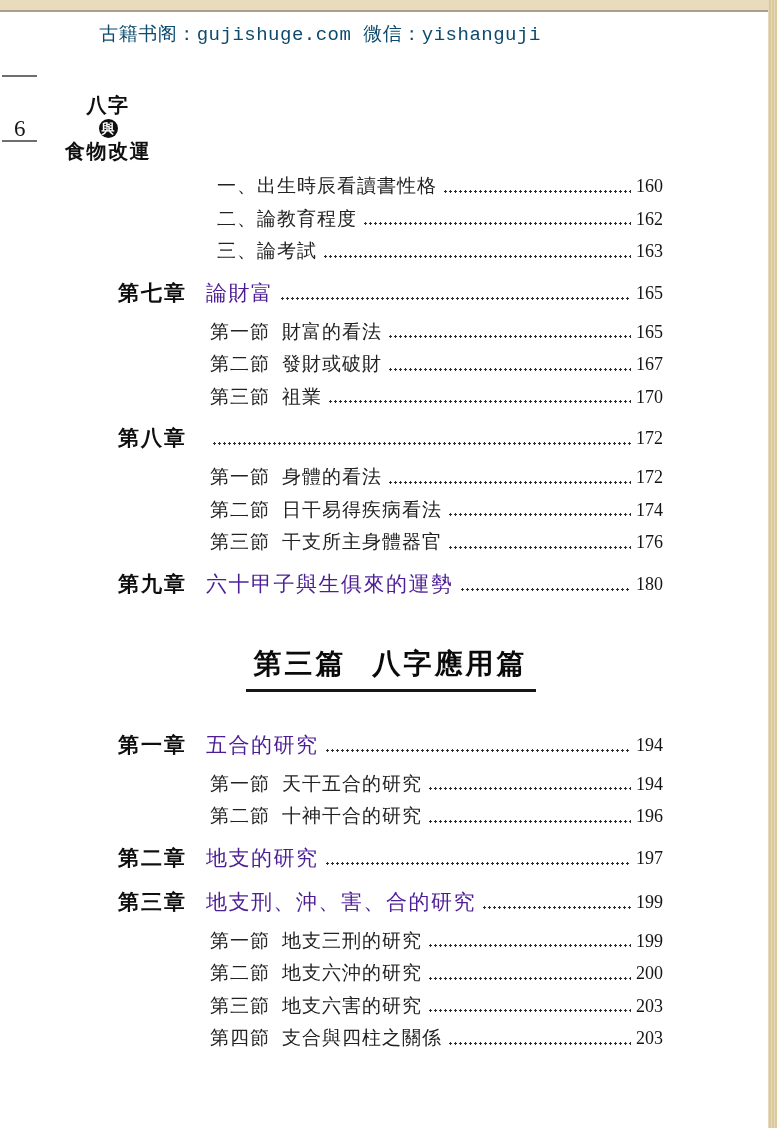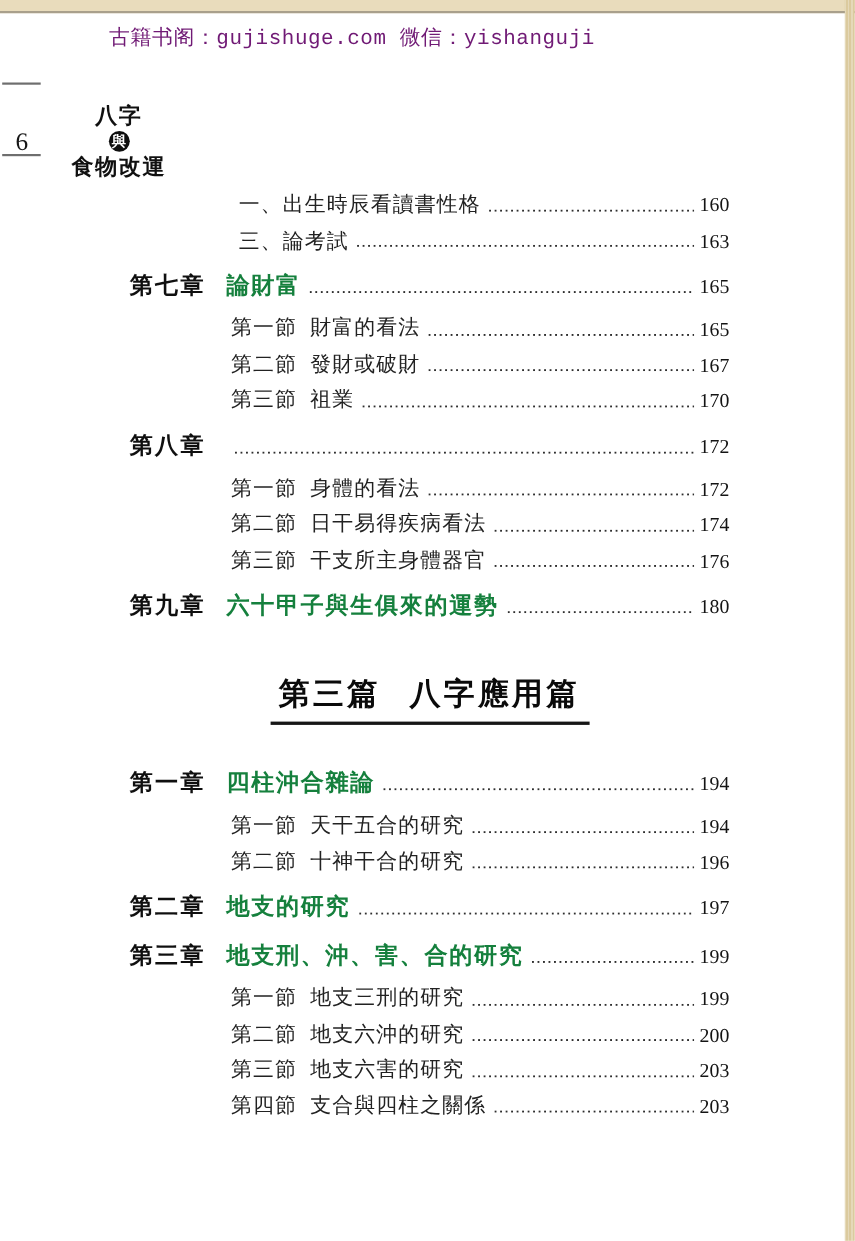--- a/index.html
+++ b/index.html
@@ -20,21 +20,21 @@
     position:absolute;top:0;right:0;width:9px;height:1128px;
     background:#dbca9e;
     background-image:repeating-linear-gradient(90deg,rgba(255,255,255,.28) 0 1px,rgba(0,0,0,0) 1px 3px);
     z-index:6;
   }
   
   .watermark{
     position:absolute;top:21px;left:0;width:640px;
     text-align:center;
     font-family:"Liberation Mono","DejaVu Sans Mono",monospace;
-    font-size:19px;letter-spacing:.5px;color:#701a75;
+    font-size:19px;letter-spacing:.5px;color:#0c4a6e;
     white-space:nowrap;
   }
   
   .mark{position:absolute;left:2px;width:35px;height:2px;background:#6e6e6e;}
   .mark1{top:75px}
   .mark2{top:140px}
   
   .running-header{
     position:absolute;top:92px;left:14px;
     display:flex;align-items:center;
@@ -65,21 +65,21 @@
     background-size:5px 5px;background-repeat:repeat-x;
     background-position:left calc(100% - 9px);
   }
   .row .page{
     font-family:"Liberation Serif","DejaVu Serif",serif;
     font-size:18px;color:#141414;min-width:30px;text-align:right;flex:none;
   }
   .row.chapter{height:38px;line-height:38px;margin-top:6px;margin-bottom:4px;align-items:flex-end;}
   .row.chapter .leader{background-position:left calc(100% - 11px);}
   .c-num{font-size:21px;font-weight:700;width:88px;letter-spacing:2px;flex:none;color:#0f0f0f;}
-  .c-title{font-size:21px;font-weight:700;letter-spacing:1.5px;color:#15803d;}
+  .c-title{font-size:21px;font-weight:400;letter-spacing:1.5px;color:#4c1d95;}
   .row.section{padding-left:92px;align-items:center;}
   .s-num{font-size:19px;font-weight:500;width:72px;letter-spacing:1px;flex:none;color:#222;}
   .s-title{font-size:19px;font-weight:500;letter-spacing:1px;color:#222;}
   .row.sub{padding-left:99px;}
   .sub-label{font-size:19px;font-weight:500;letter-spacing:1px;color:#222;}
   
   .part-title-wrap{margin:42px 0 34px 0;text-align:center;}
   .part-title{
     display:inline-block;
     font-size:28px;font-weight:800;letter-spacing:3px;color:#0a0a0a;
@@ -110,20 +110,25 @@
   </div>
 
   <div class="toc">
     <div id="toc-before">
         <div class="row sub">
           <span class="sub-label">一、出生時辰看讀書性格</span>
           <span class="leader"></span>
           <span class="page">160</span>
         </div>
         <div class="row sub">
+          <span class="sub-label">二、論教育程度</span>
+          <span class="leader"></span>
+          <span class="page">162</span>
+        </div>
+        <div class="row sub">
           <span class="sub-label">三、論考試</span>
           <span class="leader"></span>
           <span class="page">163</span>
         </div>
         <div class="row chapter">
           <span class="c-num">第七章</span>
           <span class="c-title">論財富</span>
           <span class="leader"></span>
           <span class="page">165</span>
         </div>
@@ -178,21 +183,21 @@
 
     <div class="part-title-wrap">
       <span class="part-title">
         <span>第三篇</span><span class="part-gap"></span><span>八字應用篇</span>
       </span>
     </div>
 
     <div id="toc-after">
         <div class="row chapter">
           <span class="c-num">第一章</span>
-          <span class="c-title">四柱沖合雜論</span>
+          <span class="c-title">五合的研究</span>
           <span class="leader"></span>
           <span class="page">194</span>
         </div>
         <div class="row section">
           <span class="s-num">第一節</span>
           <span class="s-title">天干五合的研究</span>
           <span class="leader"></span>
           <span class="page">194</span>
         </div>
         <div class="row section">

